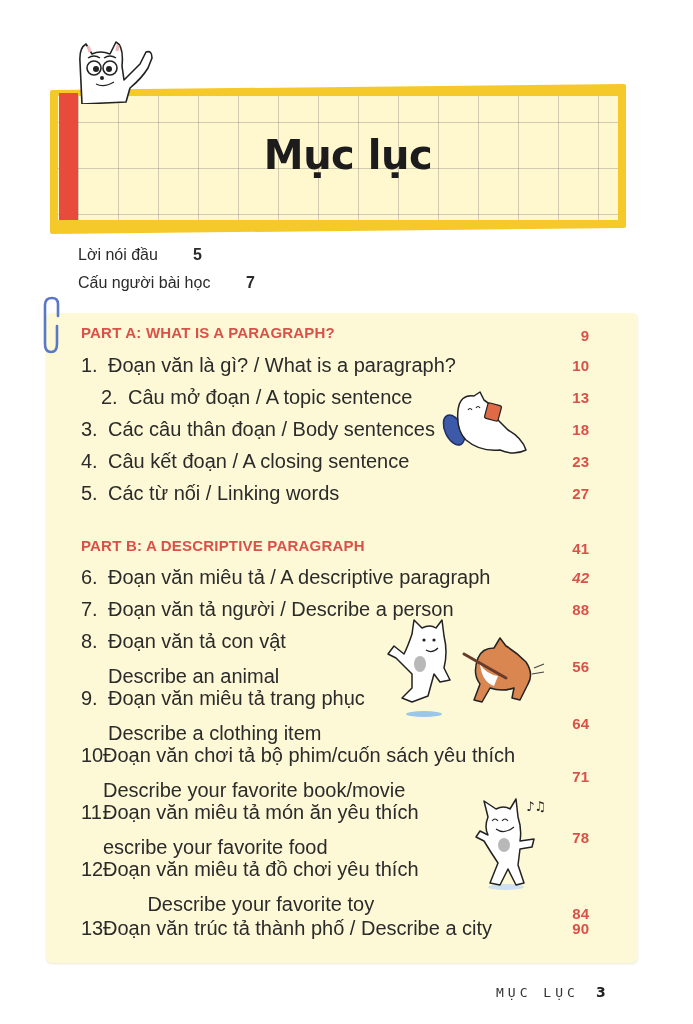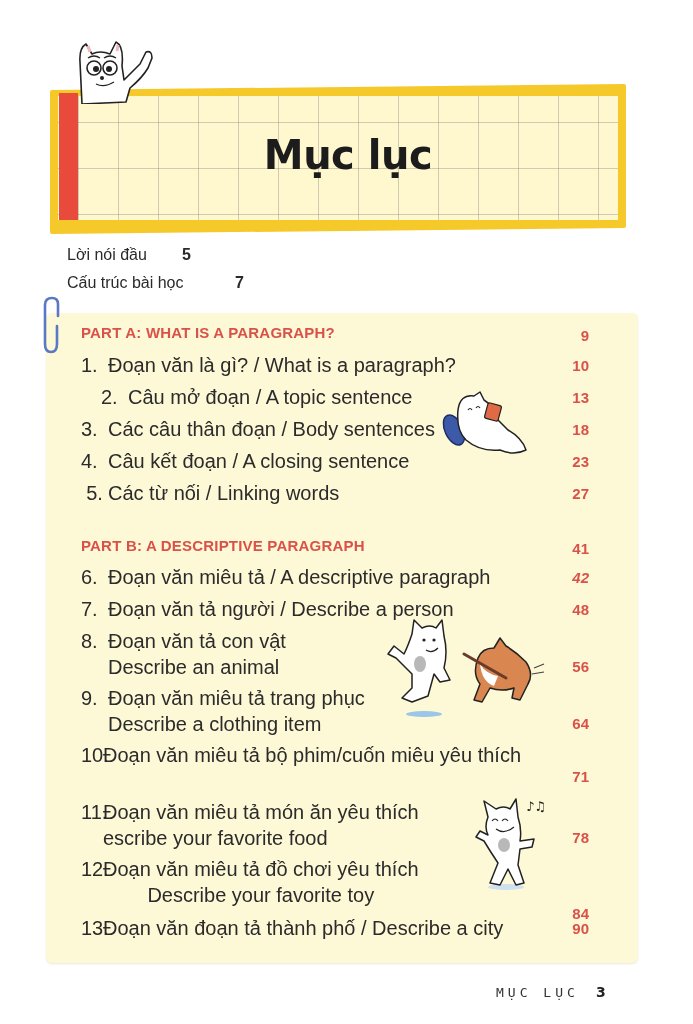--- a/index.html
+++ b/index.html
@@ -30,21 +30,21 @@
     background:#e84a3c;
   }
   .banner-title {
     position:absolute; left:58px; top:132px; width:580px; text-align:center;
     font-family:"DejaVu Sans", sans-serif; font-weight:bold; font-size:40px;
     color:#1c1c1c; letter-spacing:-0.5px;
   }
   .cat-top { position:absolute; left:74px; top:40px; width:110px; height:64px; }
 
   
-  .intro { position:absolute; left:67px; font-size:16px; color:#2a2a2a; }
+  .intro { position:absolute; left:78px; font-size:16px; color:#2a2a2a; }
   .intro .pg { position:absolute; font-weight:bold; }
 
   
   .panel {
     position:absolute; left:46px; top:313px; width:592px; height:650px;
     background:#fdf8d6;
     border-radius:6px;
     box-shadow: 0 1px 2px rgba(200,190,140,0.35);
   }
   .clip { position:absolute; left:40px; top:296px; width:24px; height:60px; }
@@ -52,21 +52,21 @@
   .section-title {
     position:absolute; left:81px; font-weight:bold; font-size:15px;
     color:#d9524a; letter-spacing:0.2px;
   }
   .page-num {
     position:absolute; right:104px; font-weight:bold; font-size:15px;
     color:#d9524a; text-align:right;
   }
   .item { position:absolute; left:81px; font-size:20px; color:#2b2b2b; }
   .item .num { display:inline-block; width:27px; }
-  .item .line2 { display:block; padding-left:27px; margin-top:3px; }
+  .item .line2 { display:block; padding-left:27px; margin-top:12px; }
   .item-wide .num { width:22px; }
   .item-wide .line2 { padding-left:22px; }
 
   .illus { position:absolute; }
 
   .footer {
     position:absolute; left:496px; top:985px; font-family:"DejaVu Sans Mono", monospace;
     font-size:13px; letter-spacing:4px; color:#333;
   }
   .footer-num { position:absolute; left:596px; top:984px; font-family:"DejaVu Sans", sans-serif; font-weight:bold; font-size:14px; color:#222; }
@@ -90,21 +90,21 @@
   <path d="M14 6 L16 12 M44 5 L43 11" stroke="#f0b8b8" stroke-width="3"></path>
 </svg>
 
 <div class="banner-title">Mục lục</div>
 
 <div class="intro" style="top:246px;">
   <span>Lời nói đầu</span>
   <span class="pg" style="left:115px;">5</span>
 </div>
 <div class="intro" style="top:274px;">
-  <span>Cấu trúc bài học</span>
+  <span>Cấu người bài học</span>
   <span class="pg" style="left:168px;">7</span>
 </div>
 
 <div class="panel"></div>
 <svg class="clip" viewBox="0 0 24 60">
   <path d="M18 20 L18 8 Q18 2 12 2 Q5 2 5 9 L5 48 Q5 56 11 56 Q17 56 17 48 L17 30" fill="none" stroke="#5b78c4" stroke-width="2.6" stroke-linecap="round"></path>
 </svg>
 
 <div class="section-title" style="top:324px;">PART A: WHAT IS A PARAGRAPH?</div>
 <div class="page-num" style="top:327px;">9</div>
@@ -122,21 +122,21 @@
 <div class="item" style="top:418px;">
   <span class="num">3.</span><span>Các câu thân đoạn / Body sentences</span>
 </div>
 <div class="page-num" style="top:421px;">18</div>
 
 <div class="item" style="top:450px;">
   <span class="num">4.</span><span>Câu kết đoạn / A closing sentence</span>
 </div>
 <div class="page-num" style="top:453px;">23</div>
 
-<div class="item" style="top:482px;text-align:center;">
+<div class="item" style="top:482px;">
   <span class="num">5.</span><span>Các từ nối / Linking words</span>
 </div>
 <div class="page-num" style="top:485px;">27</div>
 
 <svg class="illus" style="left:440px; top:390px; width:90px; height:72px;" viewBox="0 0 90 72">
   <ellipse cx="14" cy="40" rx="9" ry="16" transform="rotate(-25 14 40)" fill="#3c5aa8" stroke="#1f2f66" stroke-width="1.5"></ellipse>
   <path d="M18 20 Q20 4 34 6 L40 2 L44 10 Q54 16 56 28 Q62 34 68 40 Q82 48 86 60 Q74 66 60 60 Q40 62 26 50 Q16 40 18 20 Z" fill="#fff" stroke="#222" stroke-width="1.5" stroke-linejoin="round"></path>
   <path d="M28 20 Q30 17 32 20 M36 18 Q38 15 40 18" stroke="#222" stroke-width="1.2" fill="none"></path>
   <rect x="46" y="14" width="14" height="16" rx="2" transform="rotate(15 53 22)" fill="#e06a45" stroke="#222" stroke-width="1.2"></rect>
 </svg>
@@ -145,53 +145,54 @@
 <div class="page-num" style="top:540px;">41</div>
 
 <div class="item" style="top:566px;">
   <span class="num">6.</span><span>Đoạn văn miêu tả / A descriptive paragraph</span>
 </div>
 <div class="page-num" style="top:569px;font-style:italic;">42</div>
 
 <div class="item" style="top:598px;">
   <span class="num">7.</span><span>Đoạn văn tả người / Describe a person</span>
 </div>
-<div class="page-num" style="top:601px;">48</div>
+<div class="page-num" style="top:601px;">88</div>
 
 <div class="item" style="top:630px;">
   <span class="num">8.</span><span>Đoạn văn tả con vật</span>
   <span class="line2">Describe an animal</span>
 </div>
 <div class="page-num" style="top:658px;">56</div>
 
 <div class="item" style="top:687px;">
   <span class="num">9.</span><span>Đoạn văn miêu tả trang phục</span>
   <span class="line2">Describe a clothing item</span>
 </div>
 <div class="page-num" style="top:715px;">64</div>
 
 <div class="item item-wide" style="top:744px;">
-  <span class="num">10.</span><span>Đoạn văn miêu tả bộ phim/cuốn miêu yêu thích</span>
+  <span class="num">10.</span><span>Đoạn văn chơi tả bộ phim/cuốn sách yêu thích</span>
+  <span class="line2">Describe your favorite book/movie</span>
 </div>
 <div class="page-num" style="top:768px;text-align:right;">71</div>
 
 <div class="item item-wide" style="top:801px;">
   <span class="num">11.</span><span>Đoạn văn miêu tả món ăn yêu thích</span>
   <span class="line2">escribe your favorite food</span>
 </div>
 <div class="page-num" style="top:829px;">78</div>
 
 <div class="item item-wide" style="top:858px;text-align:center;">
   <span class="num">12.</span><span>Đoạn văn miêu tả đồ chơi yêu thích</span>
   <span class="line2">Describe your favorite toy</span>
 </div>
 <div class="page-num" style="top:905px;">84</div>
 
 <div class="item item-wide" style="top:917px;">
-  <span class="num">13.</span><span>Đoạn văn đoạn tả thành phố / Describe a city</span>
+  <span class="num">13.</span><span>Đoạn văn trúc tả thành phố / Describe a city</span>
 </div>
 <div class="page-num" style="top:920px;">90</div>
 
 <svg class="illus" style="left:382px; top:618px; width:170px; height:102px;" viewBox="0 0 170 102">
   <ellipse cx="42" cy="96" rx="18" ry="3" fill="#9cc6e8"></ellipse>
   <path d="M30 16 L32 2 L40 10 Q48 6 54 10 L60 2 L62 18 Q66 34 62 50 L68 62 L58 64 L52 56 L46 78 L30 84 L20 80 L30 70 L30 56 Q22 48 14 40 L6 36 L12 28 L22 36 Q26 28 30 16 Z" fill="#fff" stroke="#222" stroke-width="1.5" stroke-linejoin="round"></path>
   <ellipse cx="38" cy="46" rx="6" ry="8" fill="#b8b8b8"></ellipse>
   <circle cx="42" cy="22" r="1.6" fill="#222"></circle>
     <circle cx="52" cy="22" r="1.6" fill="#222"></circle>
   <path d="M44 32 Q50 36 56 30" stroke="#222" stroke-width="1.2" fill="none"></path>

